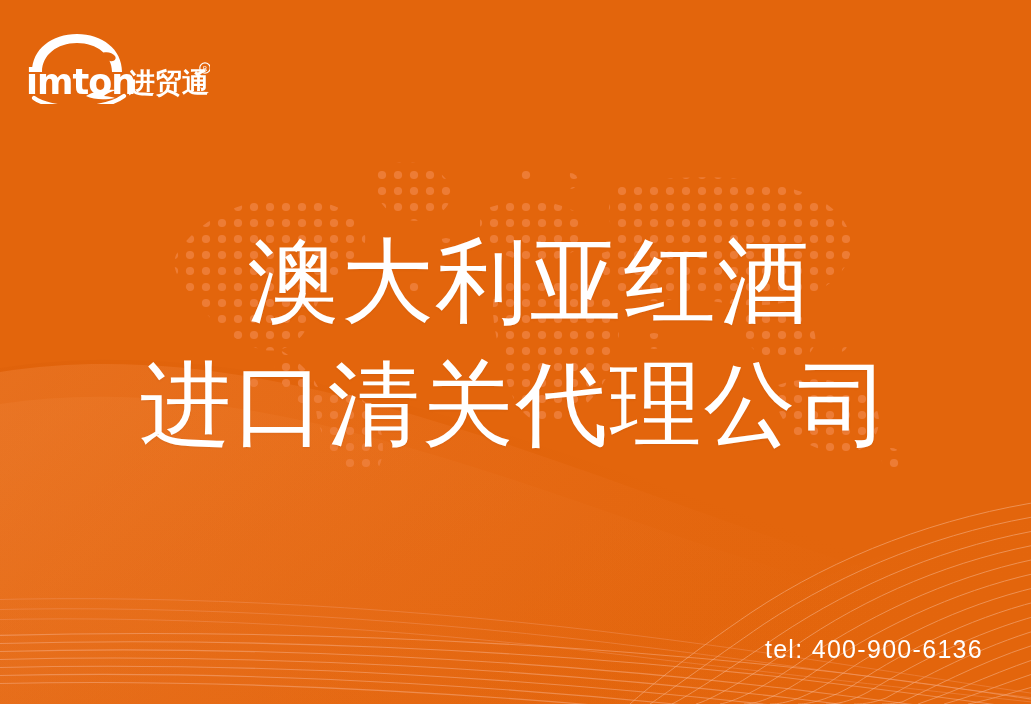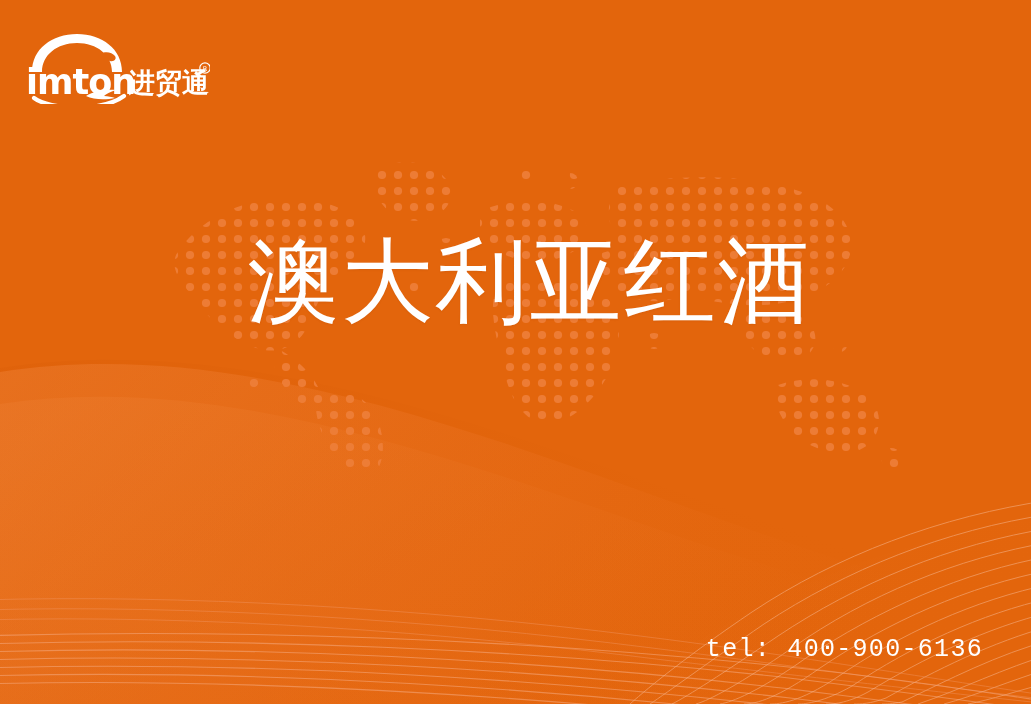--- a/index.html
+++ b/index.html
@@ -81,21 +81,21 @@
   .headline .ln2 { font-size:92px; margin-top:14px; }
 
   
   .tel {
     position:absolute;
     right:48px;
     top:635px;
     color:#ffffff;
     font-size:25px;
     letter-spacing:1.3px;
-    font-family:Liberation Mono, monospace;
+    font-family:Liberation Sans, sans-serif;
     white-space:nowrap;
   }
 </style>
 </head>
 <body>
 
 <div id="banner">
 
   <div class="waves">
     <svg viewBox="0 0 1031 704" preserveAspectRatio="none" xmlns="http://www.w3.org/2000/svg">
@@ -263,17 +263,18 @@
 
         <path d="M14,66 C30,78 82,80 104,64" fill="none" stroke="#ffffff" stroke-width="4.2" stroke-linecap="round"></path>
         <path d="M66,64 C74,59 86,57 96,58 C90,60 86,62 84,64
                  C88,64 92,65 95,66 C86,68 74,68 66,64 Z" fill="#ffffff"></path>
       </svg>
     </div>
   </div>
 
   <div class="headline">
     <span class="ln ln1">澳大利亚红酒</span>
+    <span class="ln ln2">进口清关代理公司</span>
   </div>
 
   <div class="tel">tel: 400-900-6136</div>
 
 </div>
 
 </body></html>

